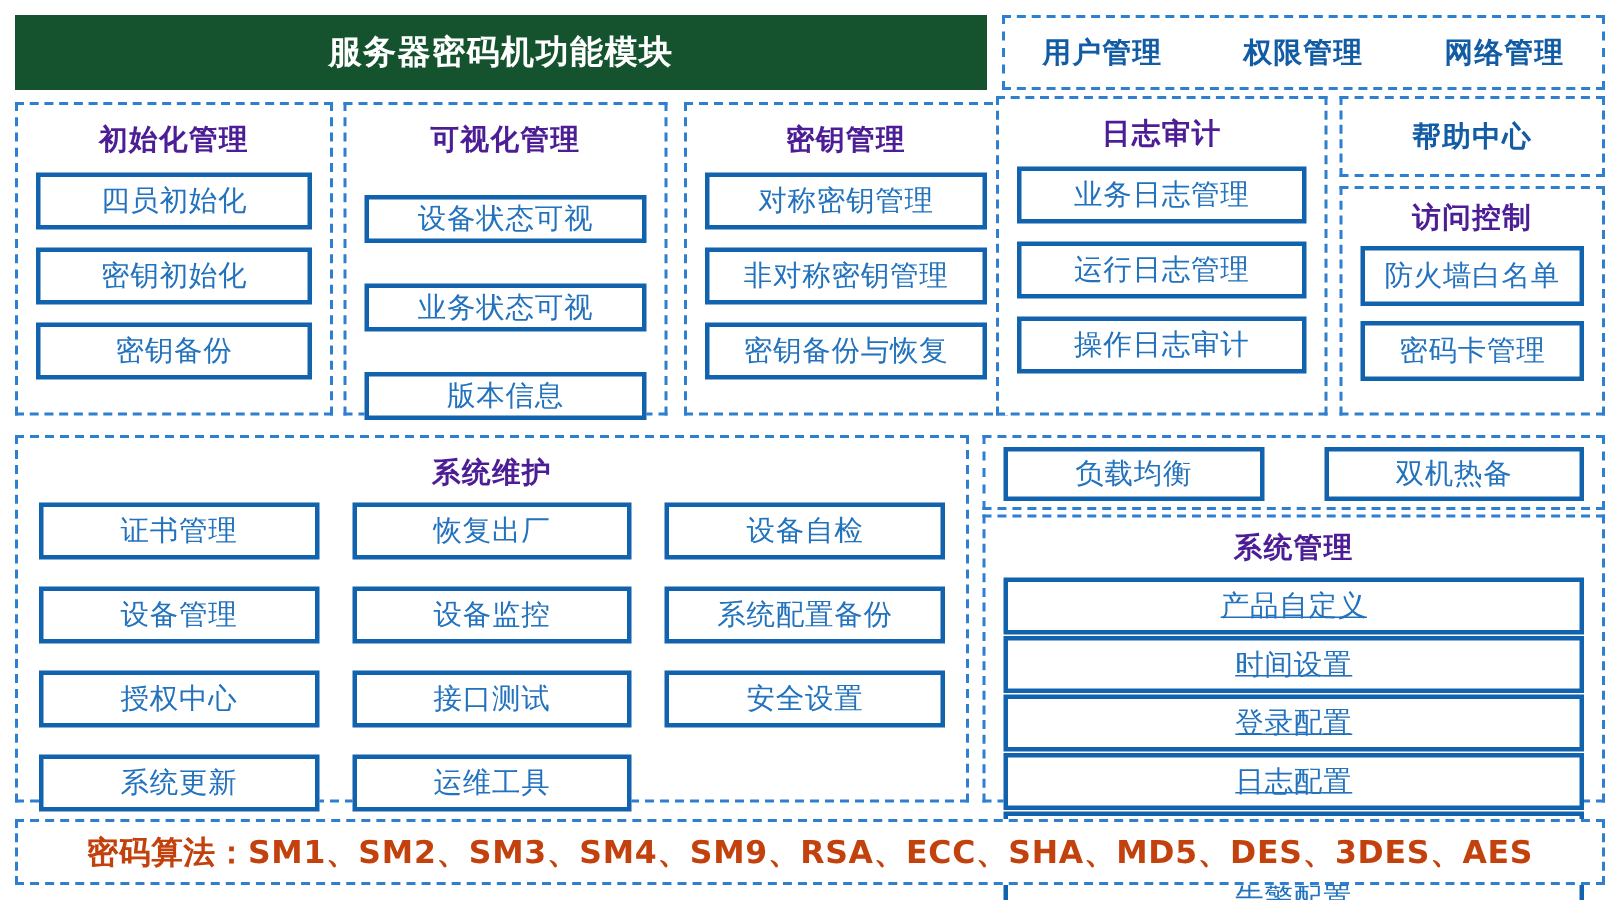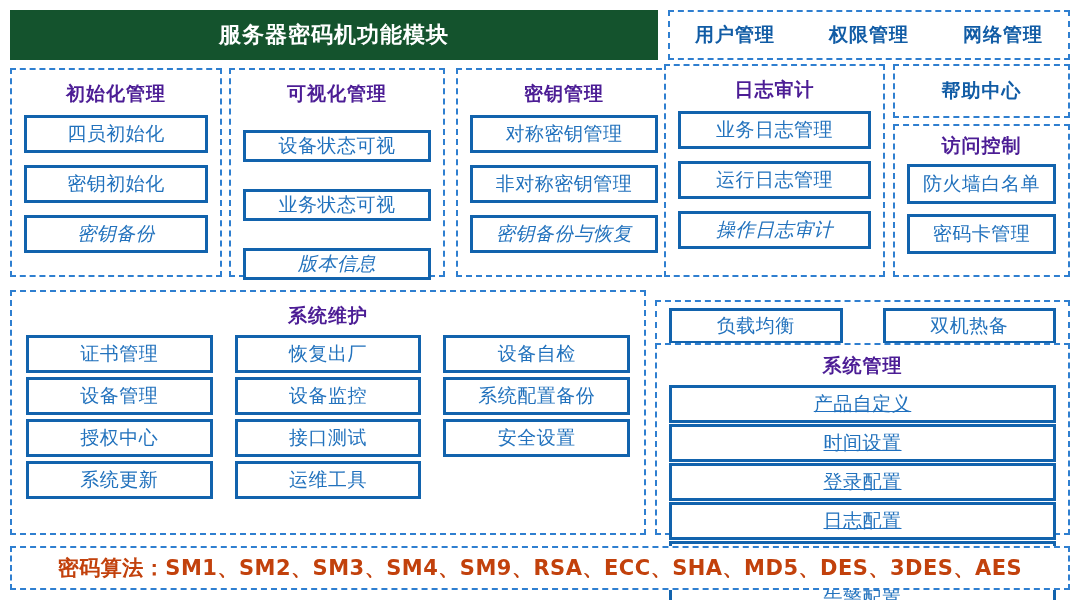--- a/index.html
+++ b/index.html
@@ -74,21 +74,21 @@
   .col-grp {
     display: flex;
     flex-direction: column;
     padding: 10px 12px 10px 12px;
   }
   .col-grp .grp-title { margin: 4px 0 12px 0; }
   .col-grp .cell {
     height: 38px;
     margin-bottom: 12px;
   }
-  .col-grp .cell:last-child { margin-bottom: 0; font-style: italic; }
+  .col-grp .cell:last-child { margin-bottom: 0; }
 
   
   #topnav-box {
     display: flex;
     align-items: center;
     justify-content: space-around;
     padding: 0 10px;
   }
   #topnav-box .flatlabel { flex: 0 0 auto; padding: 0 6px; }
 
@@ -100,21 +100,21 @@
   #access-box .grp-title { margin: 2px 0 9px 0; }
   #access-box .cell { height: 40px; margin-bottom: 10px; }
   #access-box .cell:last-child { margin-bottom: 0; }
 
   
   #maint-box { padding: 10px 14px; }
   #maint-box .grp-title { margin: 4px 0 10px 0; }
   .grid3 {
     display: grid;
     grid-template-columns: repeat(3, 1fr);
-    gap: 4px 22px;
+    gap: 18px 22px;
   }
   .grid3 .cell { height: 38px; }
   .cell.blank { border: none; background: transparent; }
 
   
   #ha-box {
     display: grid;
     grid-template-columns: repeat(2, 1fr);
     gap: 0 18px;
     align-items: center;
@@ -209,21 +209,21 @@
       <div class="cell">系统配置备份</div>
       <div class="cell">授权中心</div>
       <div class="cell">接口测试</div>
       <div class="cell">安全设置</div>
       <div class="cell">系统更新</div>
       <div class="cell">运维工具</div>
       <div class="cell blank"></div>
     </div>
   </div>
 
-  <div class="dashbox" id="ha-box" style="left:655px; top:300px; width:415px; height:50px;gap:40px;">
+  <div class="dashbox" id="ha-box" style="left:655px; top:290px; width:415px; height:50px;gap:40px;">
     <div class="cell">负载均衡</div>
     <div class="cell">双机热备</div>
   </div>
 
   <div class="dashbox" id="sysmgmt-box" style="left:655px; top:343px; width:415px; height:192px;">
     <div class="grp-title">系统管理</div>
     <div class="grid2">
       <div class="cell">产品自定义</div>
       <div class="cell">时间设置</div>
       <div class="cell">登录配置</div>

